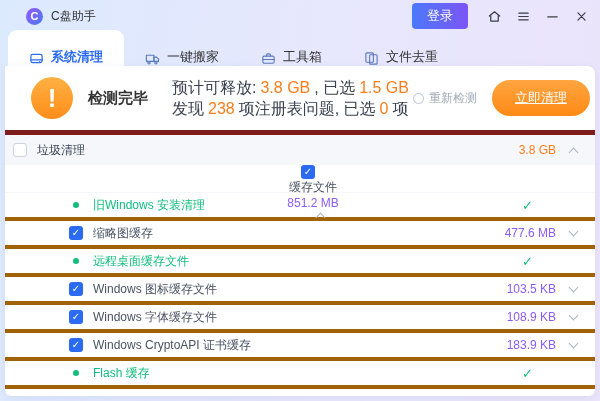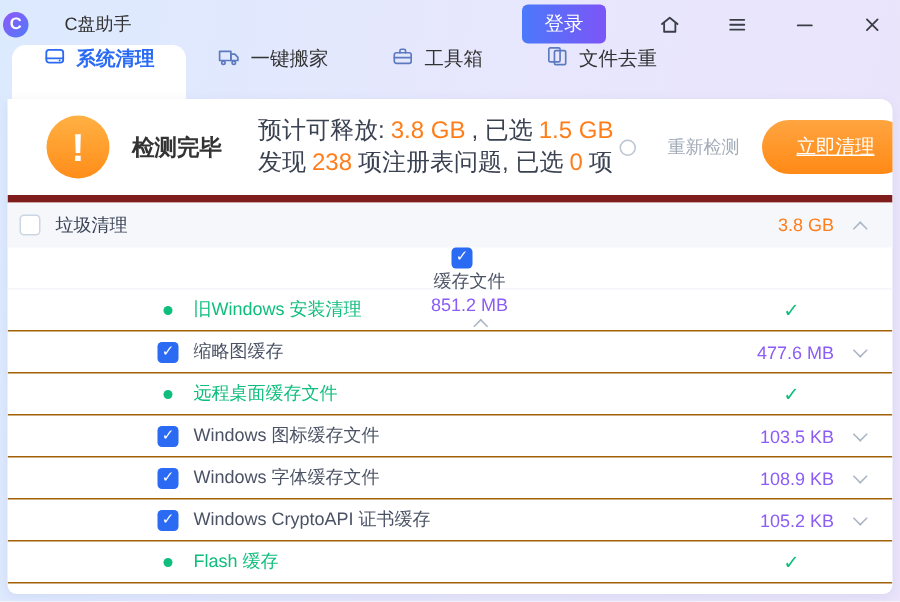--- a/index.html
+++ b/index.html
@@ -4,62 +4,62 @@
 <style>
   * { box-sizing: border-box; margin: 0; padding: 0; }
   html, body { width: 600px; height: 401px; overflow: hidden; }
   body {
     font-family: "Liberation Sans", "DejaVu Sans", sans-serif;
     background: linear-gradient(100deg, #dceafe 0%, #e7e7fd 50%, #ebe4fb 100%);
   }
   .window { display: flex; flex-direction: column; width: 600px; height: 401px; }
 
   
-  .titlebar { height: 30px; display: flex; align-items: center; padding: 2px 8px 0 2px; gap: 24px; flex: 0 0 auto; }
+  .titlebar { height: 30px; display: flex; align-items: center; padding: 2px 8px 0 26px; gap: 8px; flex: 0 0 auto; }
   .logo { width: 17px; height: 17px; border-radius: 50%; background: linear-gradient(135deg, #9257f8, #4e7bfa);
           display: flex; align-items: center; justify-content: center; color: #fff; font-size: 11px; font-weight: bold; }
   .logo::after { content: "C"; }
   .app-name { font-size: 12px; color: #333; }
   .flex-sp { flex: 1; }
   .login-btn { border: none; background: linear-gradient(90deg, #4b79fb, #7c55f6); color: #fff; font-size: 13px;
                padding: 4px 15px; border-radius: 4px; cursor: pointer; margin-right: 8px; }
   .win-icon { width: 21px; height: 21px; display: flex; align-items: center; justify-content: center; color: #333; cursor: pointer; }
   .win-icon svg { display: block; }
 
   
   .tabbar { height: 36px; display: flex; align-items: stretch; padding-left: 8px; flex: 0 0 auto; }
-  .tab { display: flex; align-items: flex-start; gap: 7px; padding: 0 21px; font-size: 13px; color: #333; cursor: pointer; }
+  .tab { display: flex; align-items: flex-end; gap: 7px; padding: 0 21px; font-size: 13px; color: #333; cursor: pointer; }
   .tab .tab-icon { color: #5b7abf; display: flex; }
   .tab.active { background: #fff; border-radius: 9px 9px 0 0; color: #2b6bf3; font-weight: bold; }
   .tab.active .tab-icon { color: #2b6bf3; }
 
   
   .panel { flex: 1; margin: 0 5px 5px; background: #fff; border-radius: 0 8px 6px 6px;
            display: flex; flex-direction: column; overflow: hidden; box-shadow: 0 2px 8px rgba(80,100,160,0.10); }
 
   
   .status { display: flex; align-items: center; padding: 11px 18px 11px 26px; flex: 0 0 auto; border-bottom: 5px solid #7f1d1d; }
   .warn-icon { width: 42px; height: 42px; border-radius: 50%; background: linear-gradient(180deg, #ffb143, #ff8d1a);
                display: flex; align-items: center; justify-content: center; flex: 0 0 auto; }
   .warn-icon::after { content: "!"; color: #fff; font-size: 26px; font-weight: bold; line-height: 1; }
   .status-title { font-size: 15px; font-weight: bold; color: #333; margin: 0 24px 0 15px; white-space: nowrap; }
   .status-lines { font-size: 16px; color: #3a4150; }
   .status-lines .line { line-height: 21px; white-space: nowrap; }
   .num { color: #ff7d1a; margin: 0 4px; }
-  .recheck { margin-left: auto; display: flex; align-items: center; gap: 21px; color: #a2abb8; font-size: 12px; cursor: pointer; white-space: nowrap; }
+  .recheck { margin-left: auto; display: flex; align-items: center; gap: 5px; color: #a2abb8; font-size: 12px; cursor: pointer; white-space: nowrap; }
   .recheck-circle { width: 11px; height: 11px; border: 1px solid #bcc4d0; border-radius: 50%; flex: 0 0 auto; }
   .clean-btn { border: none; margin-left: 15px; background: linear-gradient(180deg, #ffa540, #ff8a16); color: #fff;
                font-size: 13px; padding: 9px 23px; border-radius: 19px; cursor: pointer; flex: 0 0 auto; white-space: nowrap; text-decoration: underline; }
 
   
   .list { flex: 1; overflow: hidden; }
   .row { display: flex; align-items: center; height: 28px; padding-right: 18px; font-size: 12px; }
   .group-row { height: 30px; background: #f5f7fb; padding-left: 8px; }
   .section-row { padding-left: 44px; border-bottom: 1px solid #f4f6fa; flex-direction: column; }
-  .item { padding-left: 100px; border-bottom: 1px solid #a16207; }
+  .item { padding-left: 64px; border-bottom: 4px solid #a16207; }
 
   .cb { width: 14px; height: 14px; border-radius: 3px; margin-right: 10px; flex: 0 0 auto;
         display: flex; align-items: center; justify-content: center; cursor: pointer; }
   .cb.empty { border: 1px solid #ccd5e2; background: #fff; }
   .cb.checked { background: #2b6bf3; }
   .cb.checked::after { content: "✓"; color: #fff; font-size: 10px; font-weight: bold; line-height: 1; }
 
   .dot-wrap { width: 14px; margin-right: 10px; display: flex; align-items: center; justify-content: center; flex: 0 0 auto; }
   .dot { width: 6px; height: 6px; border-radius: 50%; background: #0fbe7d; }
 
@@ -227,21 +227,21 @@
         <span class="lbl">Windows 字体缓存文件</span>
         <span class="sp"></span>
         <span class="val">108.9 KB</span>
         <span class="chev down"></span>
       </div>
 
       <div class="row item">
         <span class="cb checked"></span>
         <span class="lbl">Windows CryptoAPI 证书缓存</span>
         <span class="sp"></span>
-        <span class="val">105.2 KB</span>
+        <span class="val">183.9 KB</span>
         <span class="chev down"></span>
       </div>
 
       <div class="row item done">
         <span class="dot-wrap">
             <span class="dot"></span>
           </span>
         <span class="lbl green">Flash 缓存</span>
         <span class="done-check"></span>
       </div>

